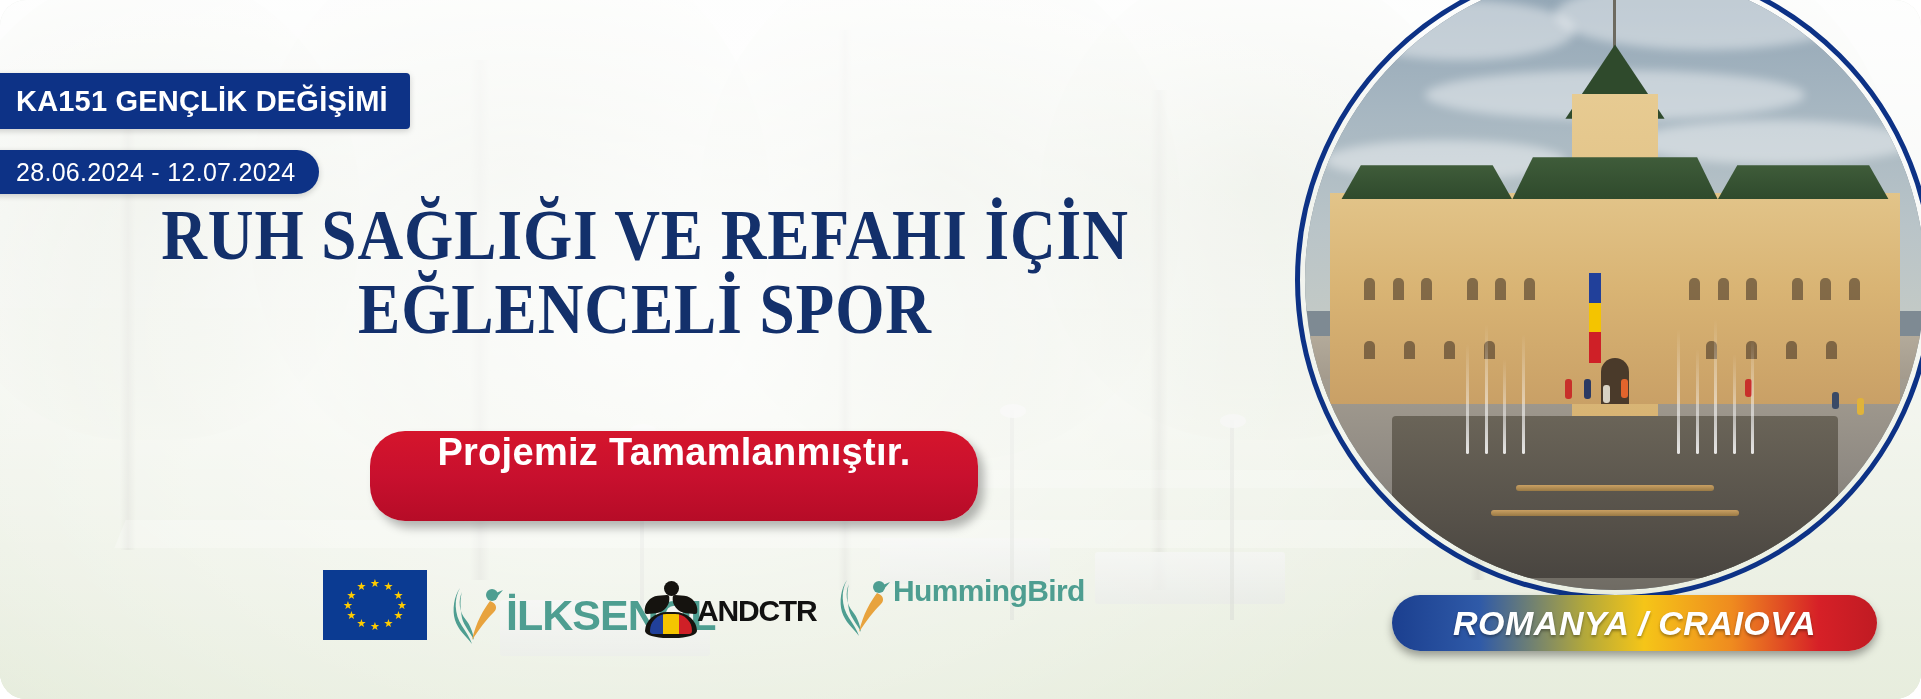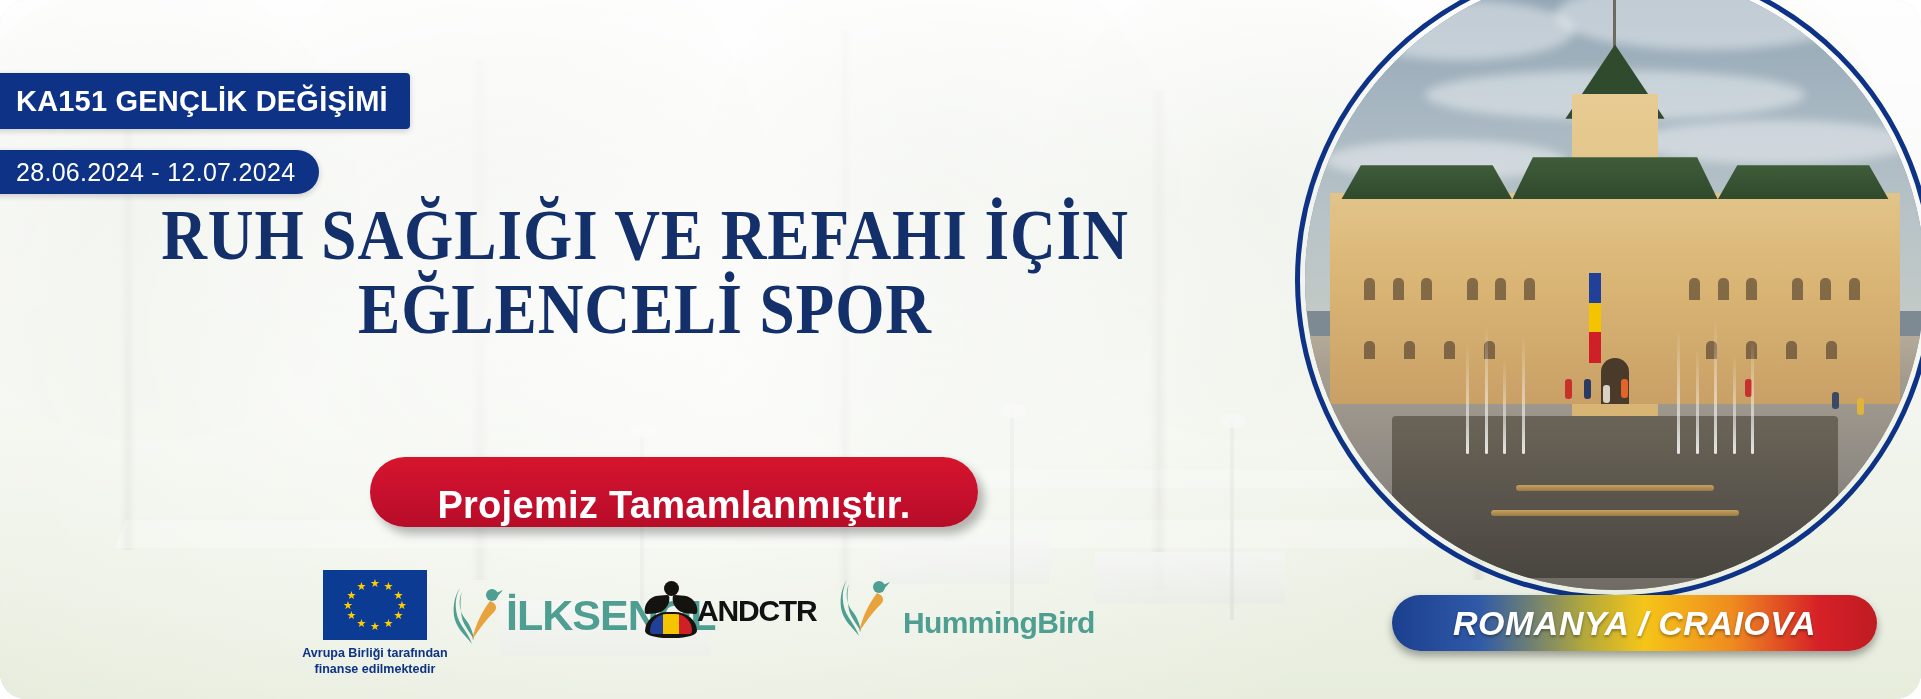--- a/index.html
+++ b/index.html
@@ -130,28 +130,28 @@
     transform: scaleX(0.88);
     transform-origin: center top;
     text-shadow: 0 1px 0 rgba(255,255,255,0.45);
   }
   .headline .l2 { display: block; }
 
   
   .cta {
     position: absolute;
     left: 370px;
-    top: 457px;
+    top: 431px;
     width: 608px;
-    height: 70px;
+    height: 90px;
     border-radius: 35px;
     background: linear-gradient(180deg, #d5152c 0%, #c8102e 50%, #b60c27 100%);
     box-shadow: 6px 7px 10px rgba(0,0,0,0.28);
     display: flex;
-    align-items: flex-end;
+    align-items: flex-start;
     justify-content: center;
   }
   .cta span {
     color: #ffffff;
     font-size: 38px;
     font-weight: bold;
     letter-spacing: 0.3px;
     white-space: nowrap;
   }
 
@@ -238,21 +238,21 @@
   .and-leaf-l, .and-leaf-r {
     position: absolute;
     width: 26px; height: 17px;
     background: #15130f;
     top: 16px;
   }
   .and-leaf-l { left: 1px;  border-radius: 26px 4px 26px 4px; transform: rotate(-6deg); }
   .and-leaf-r { left: 29px; border-radius: 4px 26px 4px 26px; transform: rotate(6deg); }
 
   
-  .hum { left: 552px; top: 6px; display: flex; align-items: flex-end; gap: 10px; }
+  .hum { left: 552px; top: 6px; display: flex; align-items: flex-start; }
   .hum-lines { margin-left: 2px; line-height: 1; }
   .hum-l1 { color: #4e9e91; font-size: 30px; font-weight: bold; letter-spacing: -0.6px; }
   .hum-l2 { color: #e8a33d; font-size: 37px; font-weight: bold; letter-spacing: -0.6px; margin-top: 1px; }
 
   
   .photo-wrap {
     position: absolute;
     left: 1295px;
     top: -40px;
     width: 640px;
@@ -469,24 +469,20 @@
         <div class="eu-star" style="left:73.5px; top:30px;">★</div>
         <div class="eu-star" style="left:70px;   top:40px;">★</div>
         <div class="eu-star" style="left:60px;   top:48px;">★</div>
         <div class="eu-star" style="left:46.5px; top:51px;">★</div>
         <div class="eu-star" style="left:33px;   top:48px;">★</div>
         <div class="eu-star" style="left:23px;   top:40px;">★</div>
         <div class="eu-star" style="left:19.5px; top:30px;">★</div>
         <div class="eu-star" style="left:23px;   top:20px;">★</div>
         <div class="eu-star" style="left:33px;   top:11px;">★</div>
       </div>
-      <div class="eu-cap">
-        <div>Avrupa Birliği tarafından</div>
-        <div>finanse edilmektedir</div>
-      </div>
     </div>
 
     <div class="logo ilk">
       <div class="bird">
         <svg width="54" height="62" viewBox="0 0 54 62">
           <path d="M10 4 C4 14, 4 30, 12 42 C16 48, 20 54, 22 60 C16 52, 8 46, 5 36 C2 26, 4 12, 10 4 Z" fill="#4e9e91"></path>
           <path d="M12 8 C8 16, 9 28, 16 36 C20 41, 23 48, 24 56 C20 48, 14 42, 12 34 C10 24, 10 14, 12 8 Z" fill="#4e9e91"></path>
           <circle cx="42" cy="11" r="6" fill="#4e9e91"></circle>
           <path d="M46 9 L53 6 L47 13 Z" fill="#4e9e91"></path>
           <path d="M40 17 C34 25, 26 38, 22 56 C30 44, 36 36, 44 28 C48 24, 46 19, 40 17 Z" fill="#e8a33d"></path>

